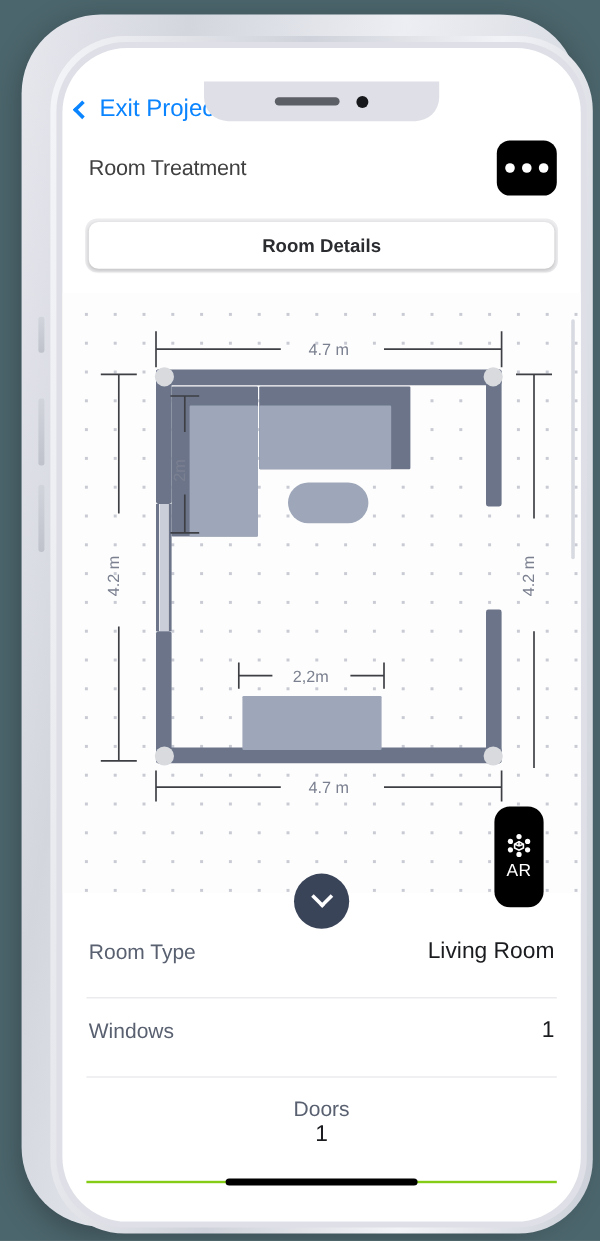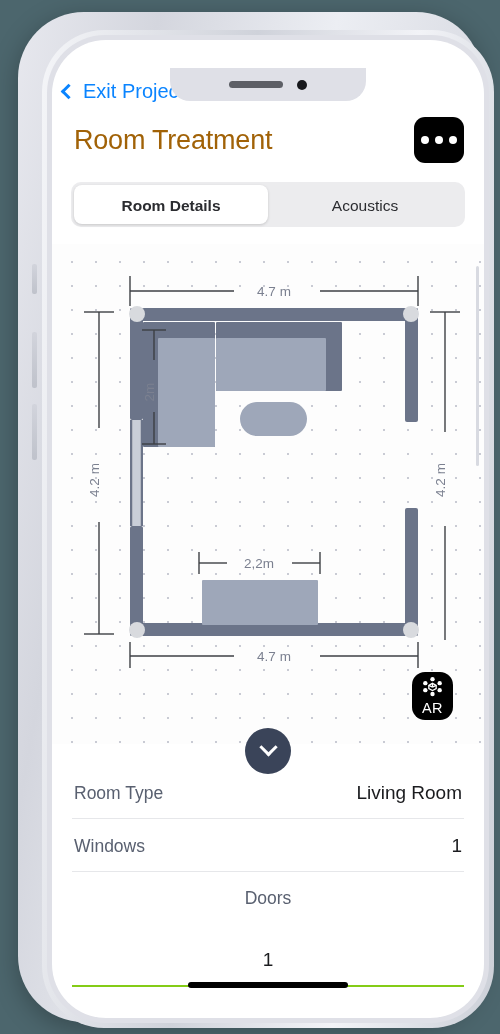--- a/index.html
+++ b/index.html
@@ -85,21 +85,21 @@
     border-left: 3.2px solid #0a84ff;
     border-bottom: 3.2px solid #0a84ff;
     transform: rotate(45deg);
     margin-right: 9px; margin-left: 5px;
   }
 
   .title-row {
     display: flex; align-items: center; justify-content: space-between;
     padding: 14px 20px 0 22px;
   }
-  .page-title { font-size: 27px; color: #a16207; letter-spacing: -.2px; }
+  .page-title { font-size: 18px; color: #404040; letter-spacing: -.2px; }
   .more-btn {
     width: 50px; height: 46px;
     background: #000; border-radius: 11px;
     display: flex; align-items: center; justify-content: center; gap: 6px;
     cursor: pointer;
   }
   .more-btn i { width: 8px; height: 8px; border-radius: 50%; background: #fff; display:block;}
 
   
   .segmented {
@@ -138,21 +138,21 @@
   .plan-scrollbar {
     position: absolute; right: 5px; top: 22px;
     width: 3px; height: 200px;
     background: #d8dae1; border-radius: 2px;
     cursor: pointer;
   }
   .plan-svg { position: absolute; left: 0; top: 0; }
 
   .ar-btn {
     position: absolute; left: 360px; top: 632px;
-    width: 41px; height: 48px;
+    width: 41px; height: 84px;
     background: #000; border-radius: 13px;
     display: flex; flex-direction: column; align-items: center; justify-content: center;
     gap: 3px; cursor: pointer; z-index: 12;
   }
   .ar-btn .ar-label { color: #fff; font-size: 14.5px; letter-spacing: .4px; }
 
   .expand-btn {
     position: absolute; left: 50%; transform: translateX(-50%);
     top: 688px;
     width: 46px; height: 46px; border-radius: 50%;
@@ -163,24 +163,23 @@
   .chev-down {
     width: 13px; height: 13px;
     border-right: 3px solid #fff; border-bottom: 3px solid #fff;
     transform: rotate(45deg) translate(-3px,-3px);
   }
 
   
   .detail-list { padding: 0 20px; margin-top: 22px; }
   .detail-row {
     display: flex; align-items: center; justify-content: space-between;
-    padding: 16px 2px 14px;
+    padding: 16px 2px 27px;
     border-bottom: 1px solid #e6e7ea;
     cursor: pointer;
-    gap: 40px;
   }
   .detail-row:last-child { border-bottom: 2px solid #84cc16; flex-direction: column; }
   .detail-label { font-size: 17.5px; color: #596070; }
   .detail-value { font-size: 19px; color: #1b1c1f; }
 
   .home-indicator {
     position: absolute;
     left: 50%; transform: translateX(-50%);
     bottom: 30px;
     width: 160px; height: 6px;
@@ -220,23 +219,20 @@
           <div class="more-btn">
             <i></i>
             <i></i>
             <i></i>
           </div>
         </div>
 
         <div class="segmented">
           <div class="seg active">
             <span>Room Details</span>
-          </div>
-          <div class="seg">
-            <span>Acoustics</span>
           </div>
         </div>
 
         <div class="plan-wrap">
           <div class="plan-scrollbar"></div>
 
           <svg class="plan-svg" width="432" height="500" viewBox="0 0 432 500">
             <defs>
               <style>
                 .wall  { fill: #6b7489; }

